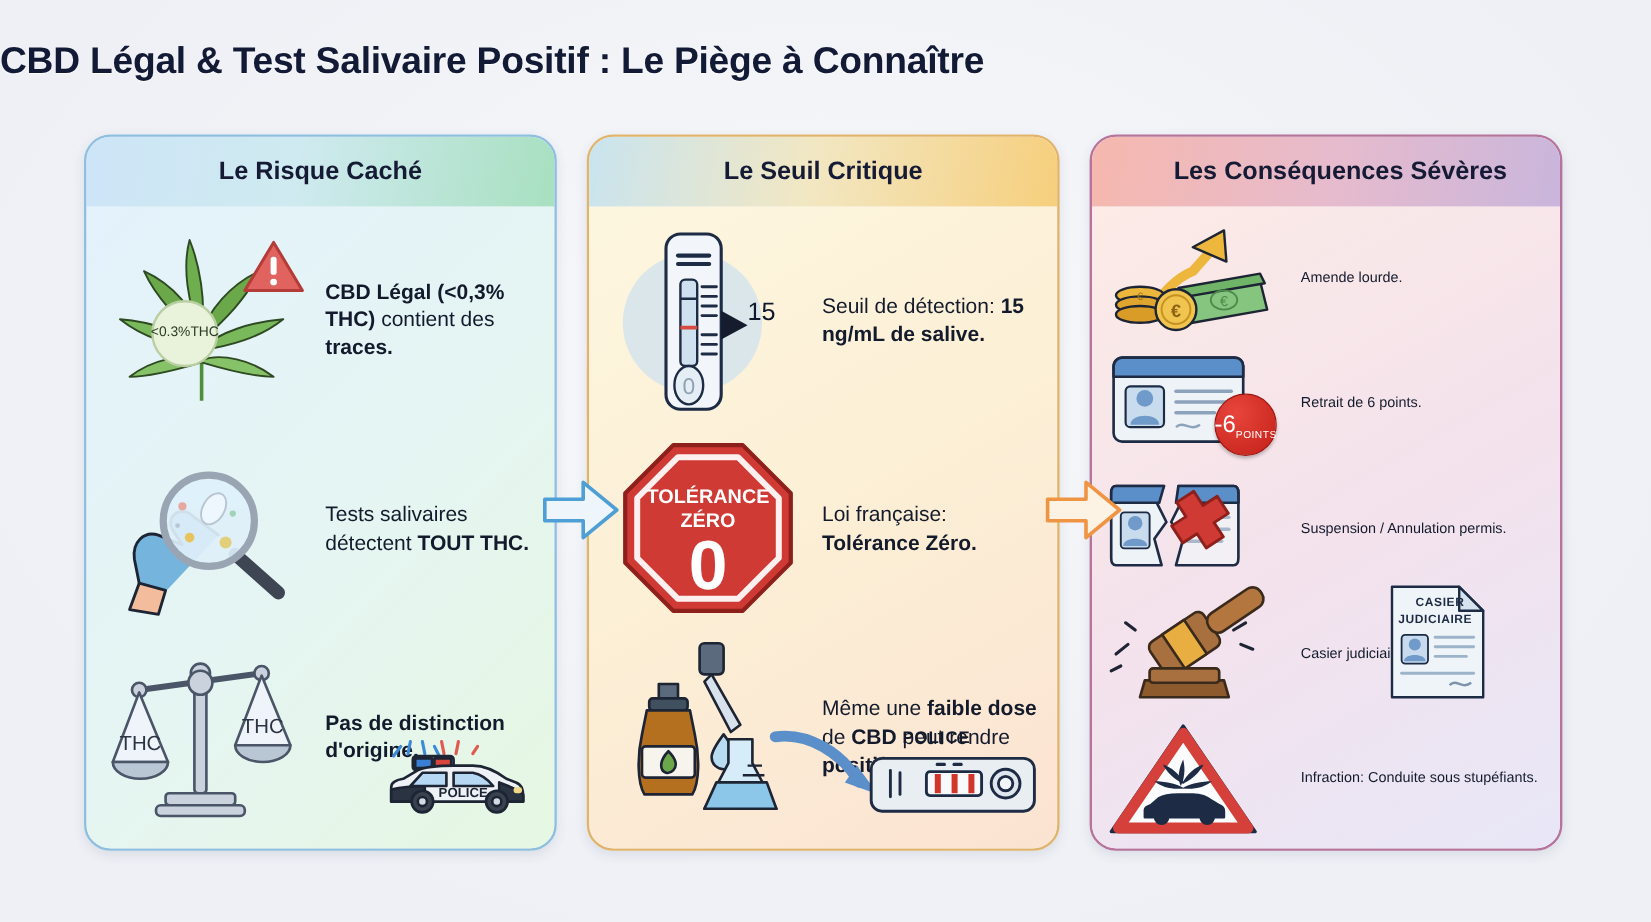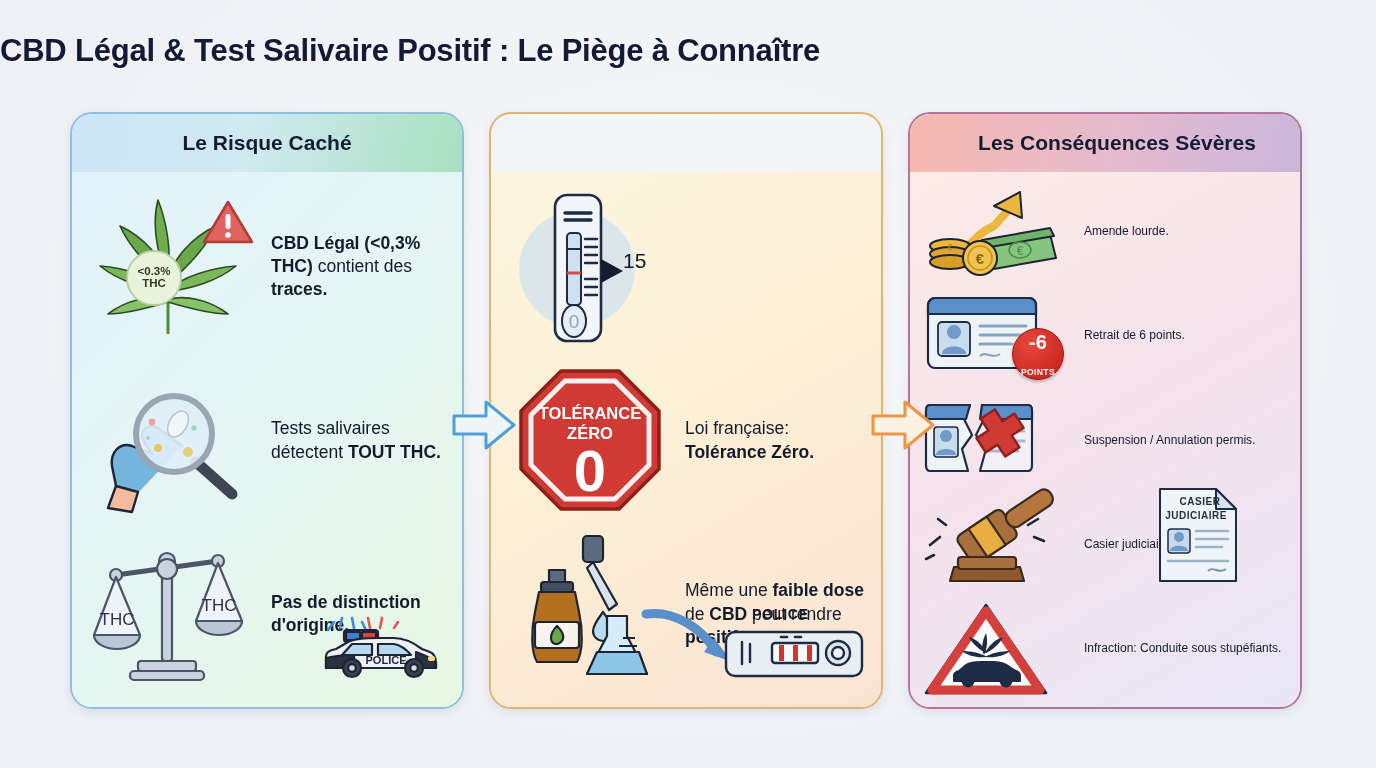--- a/index.html
+++ b/index.html
@@ -112,24 +112,24 @@
   .arrow-1 { left: 452px; }
   .arrow-2 { left: 871px; }
 
   
   svg { display: block; overflow: visible; }
 
   .badge-round {
     position: absolute;
     border-radius: 50%;
     display: flex;
-    flex-direction: column;
+    flex-direction: row;
     align-items: center;
     justify-content: center;
-    font-weight: bold;
+    font-weight: normal;
     line-height: 1;
   }
 
   
   .thc-badge {
     width: 56px; height: 56px;
     background: #e9f3dc;
     border: 2px solid #b9cfa2;
     color: #2d3b24;
     font-size: 11.5px;
@@ -306,20 +306,21 @@
   </svg>
 </div>
 
 <div class="flow-arrow arrow-1">
   <svg width="66" height="66" viewBox="0 0 66 66">
     <path d="M2 24 L34 24 L34 10 L62 33 L34 56 L34 42 L2 42 Z" fill="#eff6fb" stroke="#4e9fd6" stroke-width="3" stroke-linejoin="round"></path>
   </svg>
 </div>
 
 <section class="panel panel-2">
+  <div class="panel-head">Le Seuil Critique</div>
   <div class="panel-body">
 
     <div class="row">
       <div class="art">
         <svg width="170" height="160" viewBox="0 0 170 160">
           <circle cx="72" cy="82" r="58" fill="#cfe1ef" opacity="0.75"></circle>
           <g stroke="#1d2b45" stroke-width="2.6" stroke-linejoin="round">
             <rect x="50" y="8" width="46" height="146" rx="12" fill="#f2f6fa"></rect>
             <line x1="60" y1="26" x2="86" y2="26" stroke-width="3.4" stroke-linecap="round"></line>
             <line x1="60" y1="33" x2="86" y2="33" stroke-width="3.4" stroke-linecap="round"></line>
@@ -334,20 +335,23 @@
             <line x1="80" y1="68" x2="92" y2="68"></line>
             <line x1="80" y1="76" x2="92" y2="76"></line>
             <line x1="80" y1="92" x2="92" y2="92"></line>
             <line x1="80" y1="100" x2="92" y2="100"></line>
             <line x1="80" y1="108" x2="92" y2="108"></line>
           </g>
           <polygon points="118,84 96,72 96,96" fill="#141c2e"></polygon>
           <text x="69" y="141" text-anchor="middle" font-family="Liberation Sans, sans-serif" font-size="19" fill="#8fa3b5">0</text>
         </svg>
         <div class="label-15">15</div>
+      </div>
+      <div class="txt">
+        <span>Seuil de détection: </span><b>15 ng/mL de salive.</b>
       </div>
     </div>
 
     <div class="row">
       <div class="art">
         <svg width="170" height="160" viewBox="0 0 170 160">
           <g transform="translate(14,8)">
             <polygon points="42,2 100,2 140,42 140,100 100,140 42,140 2,100 2,42" fill="#cf3a34" stroke="#8e201c" stroke-width="3.5" stroke-linejoin="round"></polygon>
             <polygon points="46,12 96,12 130,46 130,96 96,130 46,130 12,96 12,46" fill="none" stroke="#fdf0ef" stroke-width="5" stroke-linejoin="round"></polygon>
             <text x="71" y="50" text-anchor="middle" font-family="Liberation Sans, sans-serif" font-size="16.5" font-weight="bold" fill="#ffffff">TOLÉRANCE</text>

